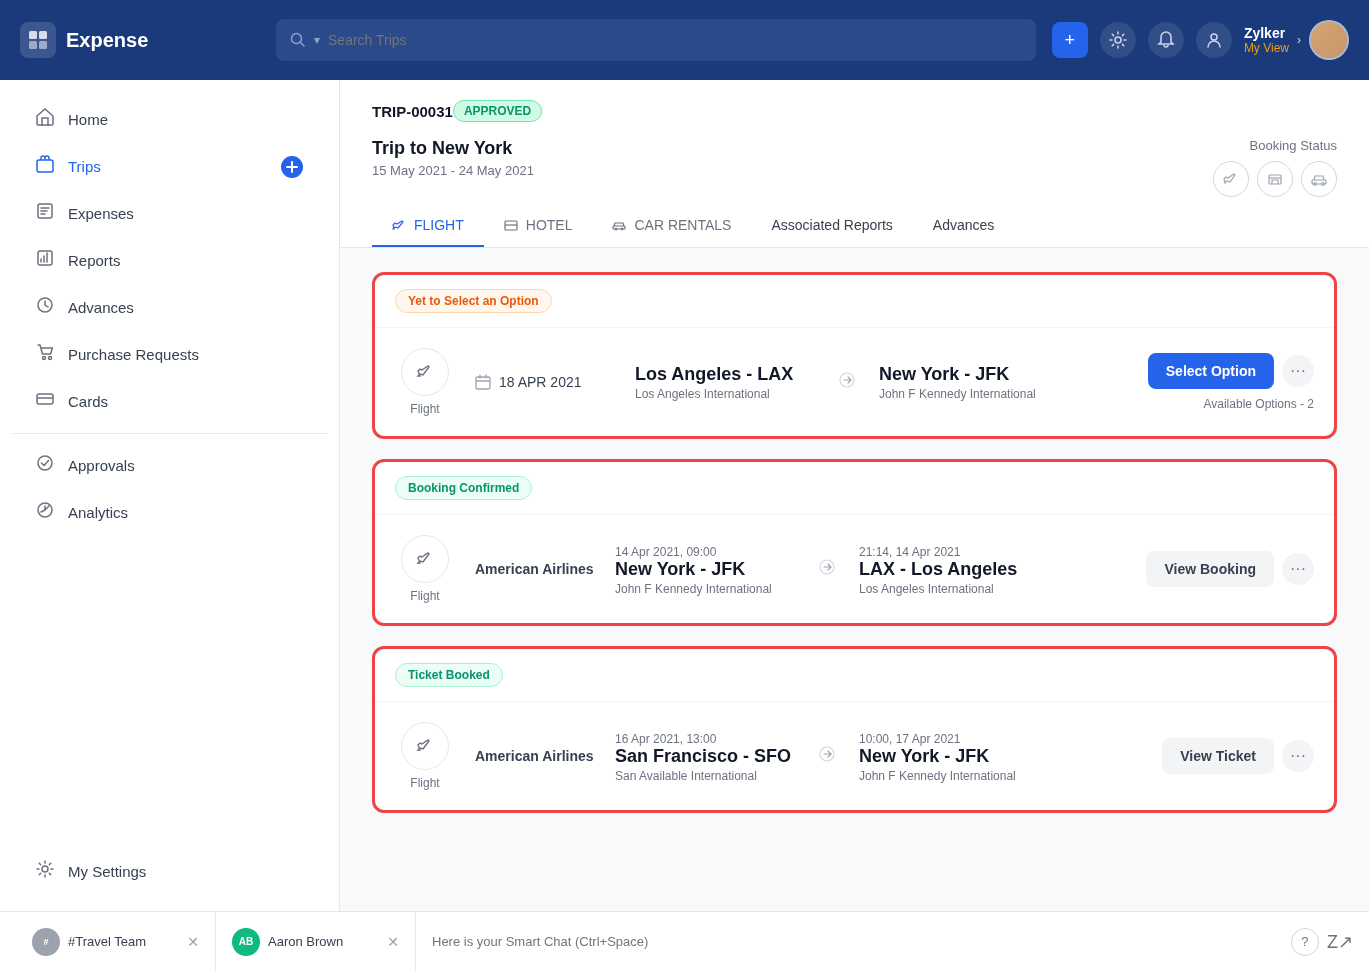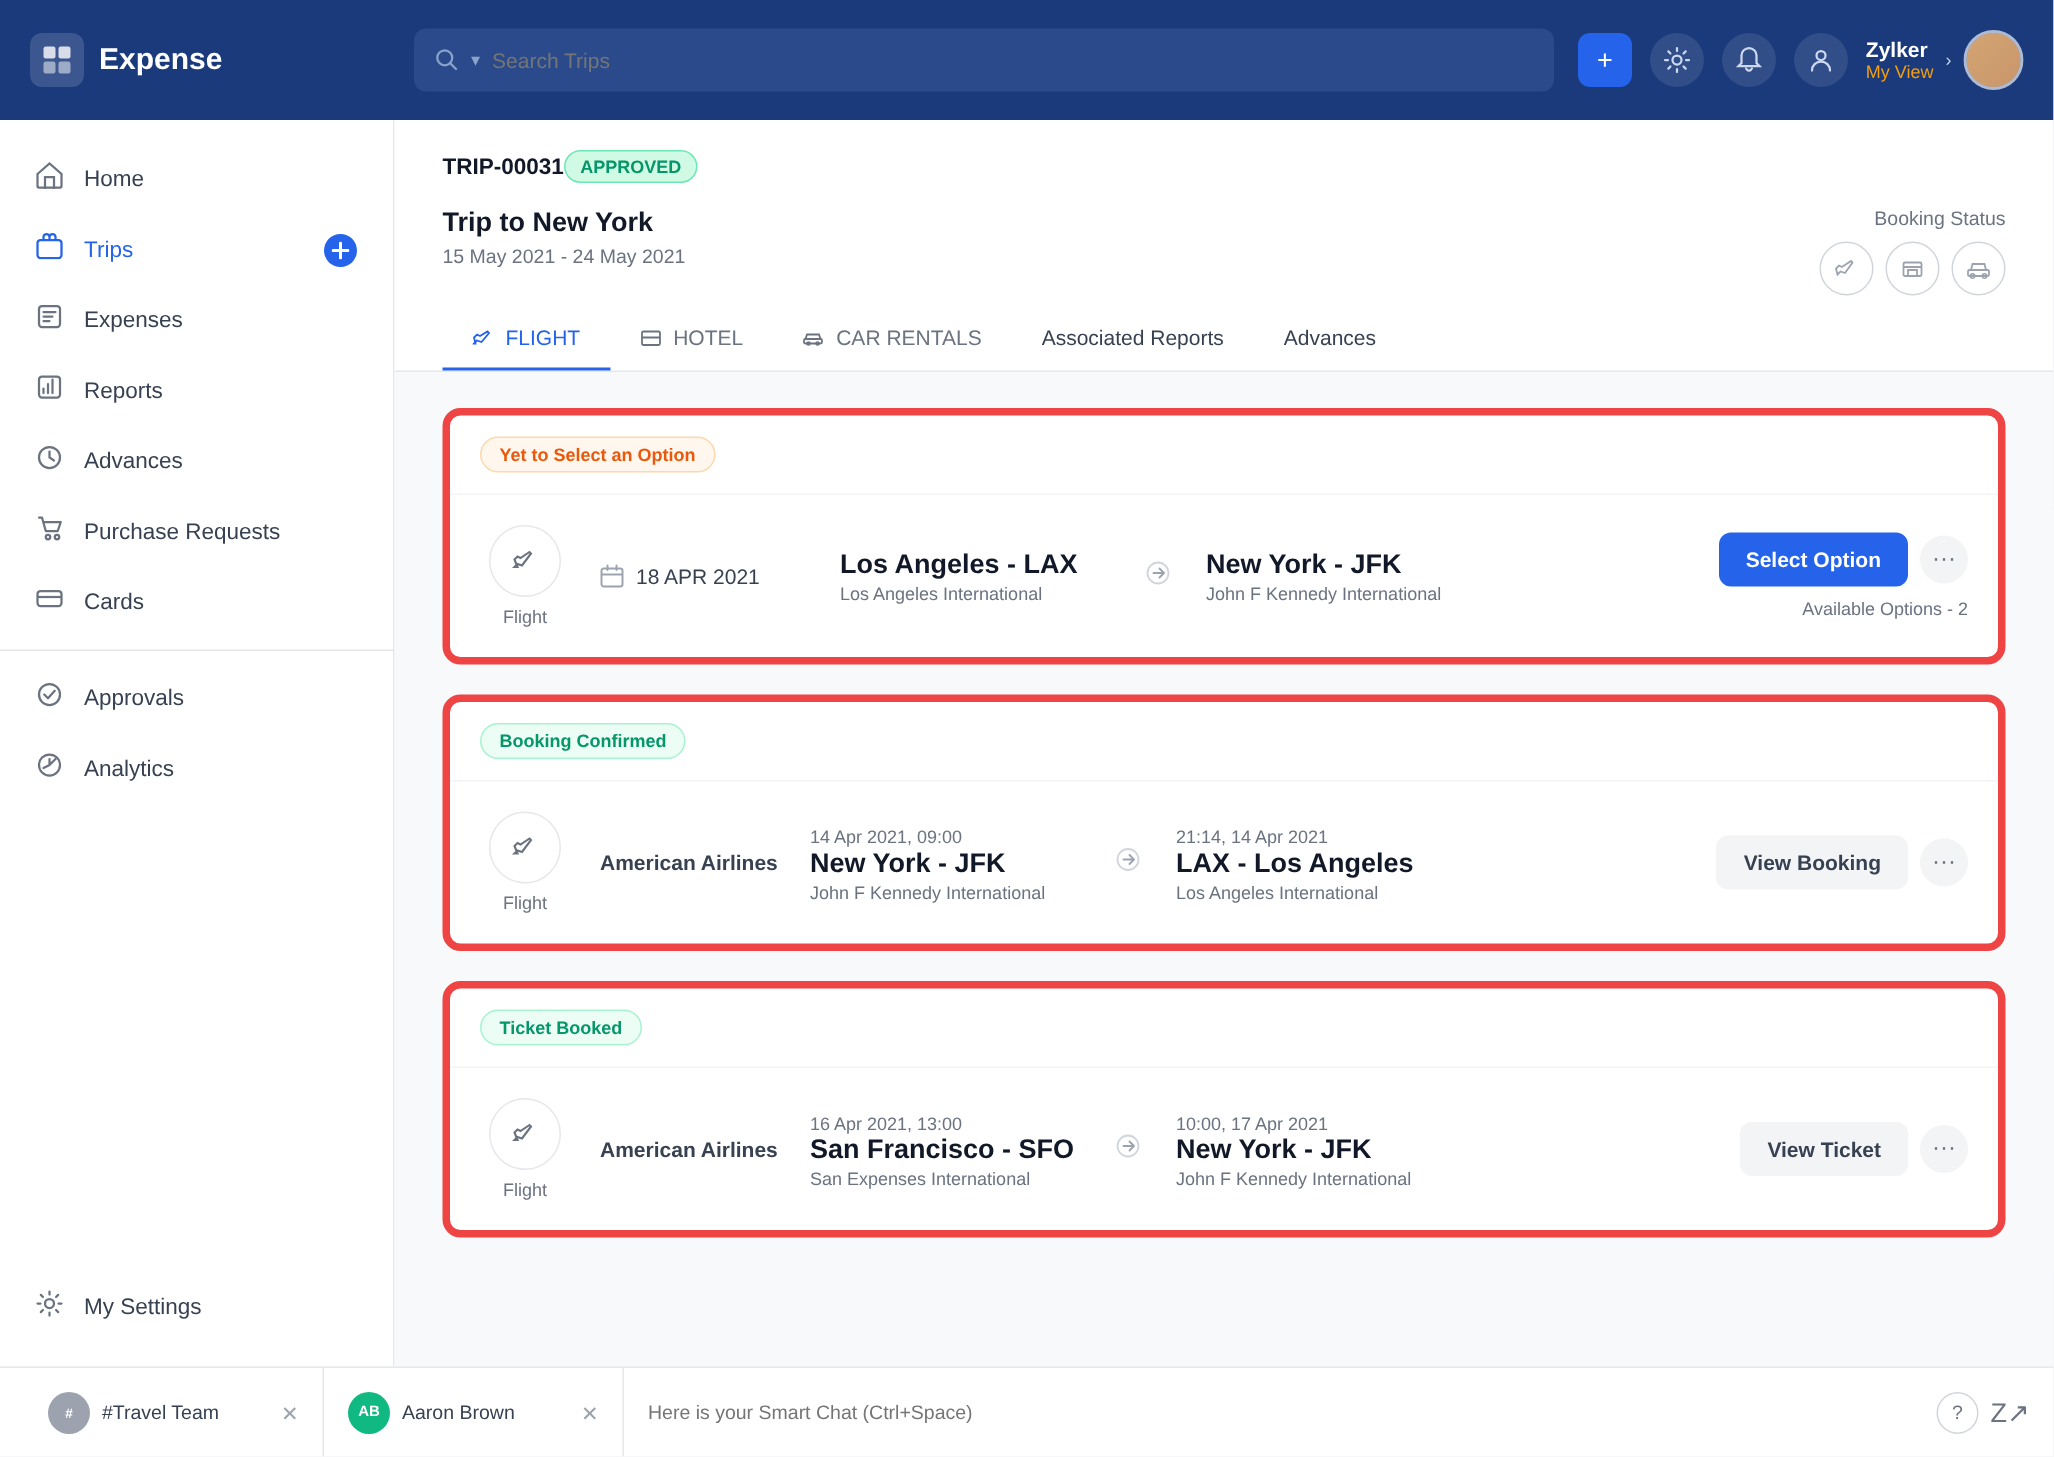--- a/index.html
+++ b/index.html
@@ -17,21 +17,21 @@
     .header-user { display: flex; align-items: center; gap: 8px; color: white; cursor: pointer; }
     .header-user-name { font-size: 14px; font-weight: 600; }
     .header-user-view { font-size: 12px; color: #f59e0b; }
     .header-avatar { width: 40px; height: 40px; border-radius: 50%; background: #8a9cc0; overflow: hidden; border: 2px solid rgba(255,255,255,0.3); }
     .header-avatar-img { width: 100%; height: 100%; background: linear-gradient(135deg, #d4a574, #c8956a); }
 
     
     .main-layout { display: flex; flex: 1; overflow: hidden; }
 
     
-    .sidebar { width: 263px; background: white; padding: 16px 0; display: flex; flex-direction: column; border-right: 1px solid #e5e7eb; flex-shrink: 0; }
+    .sidebar { width: 340px; background: white; padding: 16px 12px; display: flex; flex-direction: column; border-right: 1px solid #e5e7eb; flex-shrink: 0; }
     .sidebar-item { display: flex; align-items: center; gap: 14px; padding: 12px 24px; cursor: pointer; color: #374151; font-size: 15px; font-weight: 500; position: relative; }
     .sidebar-item.active { color: #2563eb; }
     .sidebar-item-icon { font-size: 18px; color: inherit; }
     .sidebar-item-badge { width: 22px; height: 22px; background: #2563eb; border-radius: 50%; color: white; font-size: 12px; display: flex; align-items: center; justify-content: center; margin-left: auto; }
     .sidebar-divider { height: 1px; background: #e5e7eb; margin: 8px 0; }
 
     
     .content { flex: 1; display: flex; flex-direction: column; overflow: hidden; background: #f8f9fa; }
     .content-header { background: white; padding: 20px 32px 0; border-bottom: 1px solid #e5e7eb; flex-shrink: 0; }
     .trip-id-row { display: flex; align-items: center; margin-bottom: 16px; }
@@ -50,21 +50,21 @@
     
     .tabs { display: flex; gap: 0; }
     .tab { padding: 12px 20px; font-size: 14px; font-weight: 500; color: #6b7280; cursor: pointer; border-bottom: 2.5px solid transparent; display: flex; align-items: center; gap: 8px; }
     .tab.active { color: #2563eb; border-bottom-color: #2563eb; }
     .tab-plain { padding: 12px 20px; font-size: 14px; font-weight: 500; color: #374151; cursor: pointer; border-bottom: 2.5px solid transparent; }
 
     
     .content-body { flex: 1; overflow-y: auto; padding: 24px 32px; display: flex; flex-direction: column; gap: 20px; }
 
     
-    .booking-card { background: white; border-radius: 12px; border: 5px solid #ef4444; overflow: hidden; }
+    .booking-card { background: white; border-radius: 12px; border: 3px solid #ef4444; overflow: hidden; }
     .booking-card-header { padding: 14px 20px; border-bottom: 1px solid #f3f4f6; }
     .badge-pending { background: #fff7ed; color: #ea580c; font-size: 12px; font-weight: 600; padding: 4px 12px; border-radius: 12px; border: 1px solid #fed7aa; display: inline-block; }
     .badge-confirmed { background: #ecfdf5; color: #059669; font-size: 12px; font-weight: 600; padding: 4px 12px; border-radius: 12px; border: 1px solid #a7f3d0; display: inline-block; }
     .badge-ticket { background: #ecfdf5; color: #059669; font-size: 12px; font-weight: 600; padding: 4px 12px; border-radius: 12px; border: 1px solid #a7f3d0; display: inline-block; text-align: right; }
     .booking-card-body { padding: 20px; display: flex; align-items: center; gap: 20px; }
     .flight-icon-col { display: flex; flex-direction: column; align-items: center; gap: 6px; min-width: 60px; }
     .flight-circle { width: 48px; height: 48px; border-radius: 50%; border: 1.5px solid #e5e7eb; display: flex; align-items: center; justify-content: center; color: #6b7280; font-size: 18px; }
     .flight-label { font-size: 12px; color: #6b7280; }
     .date-col { display: flex; align-items: center; gap: 8px; min-width: 140px; color: #374151; font-size: 14px; font-weight: 500; }
     .route-col { flex: 1; display: flex; align-items: center; gap: 16px; }
@@ -439,21 +439,21 @@
             </div>
             <span class="flight-label">Flight</span>
           </div>
           <div class="airline-col">
             <div class="airline-name">American Airlines</div>
           </div>
           <div class="route-col">
             <div class="route-from">
               <div class="flight-time-sub">16 Apr 2021, 13:00</div>
               <div class="route-city">San Francisco - SFO</div>
-              <div class="route-airport">San Expenses International</div>
+              <div class="route-airport">San Available International</div>
             </div>
             <div class="route-arrow">
               <svg width="24" height="16" viewBox="0 0 24 16" fill="none">
                   <circle cx="12" cy="8" r="7" stroke="#d1d5db" stroke-width="1.2"></circle>
                   <path d="M9 8h6M13 5l3 3-3 3" stroke="#9ca3af" stroke-width="1.2" stroke-linecap="round" stroke-linejoin="round"></path>
                 </svg>
             </div>
             <div class="route-to">
               <div class="flight-time-sub">10:00, 17 Apr 2021</div>
               <div class="route-city">New York - JFK</div>

